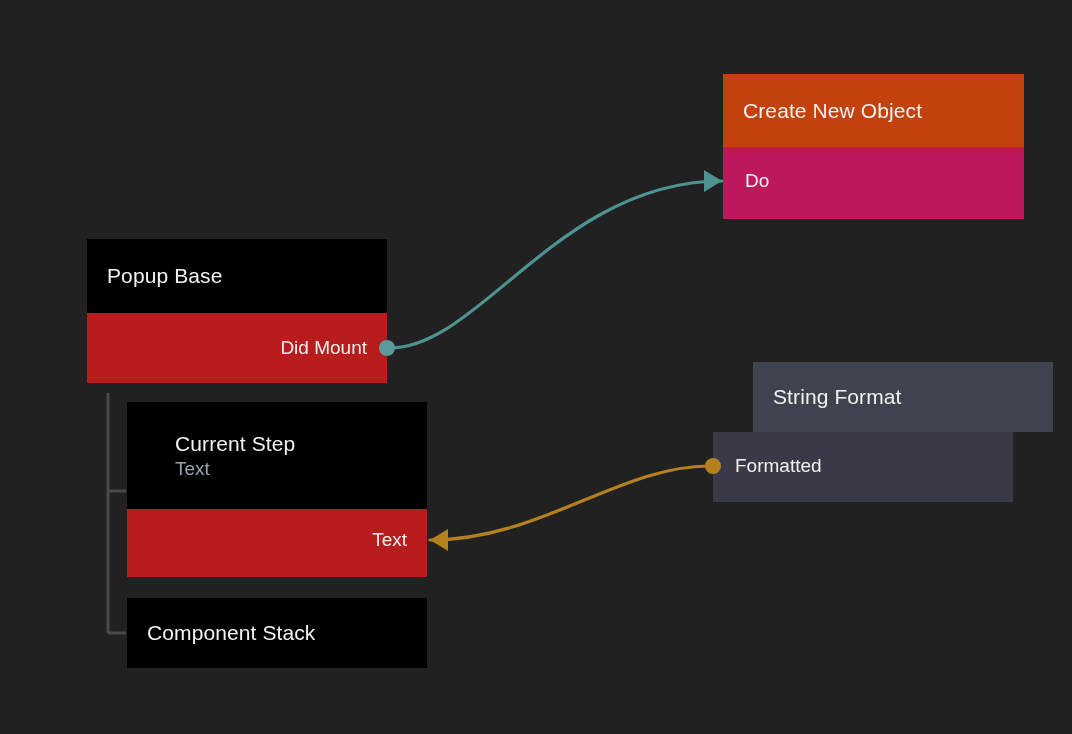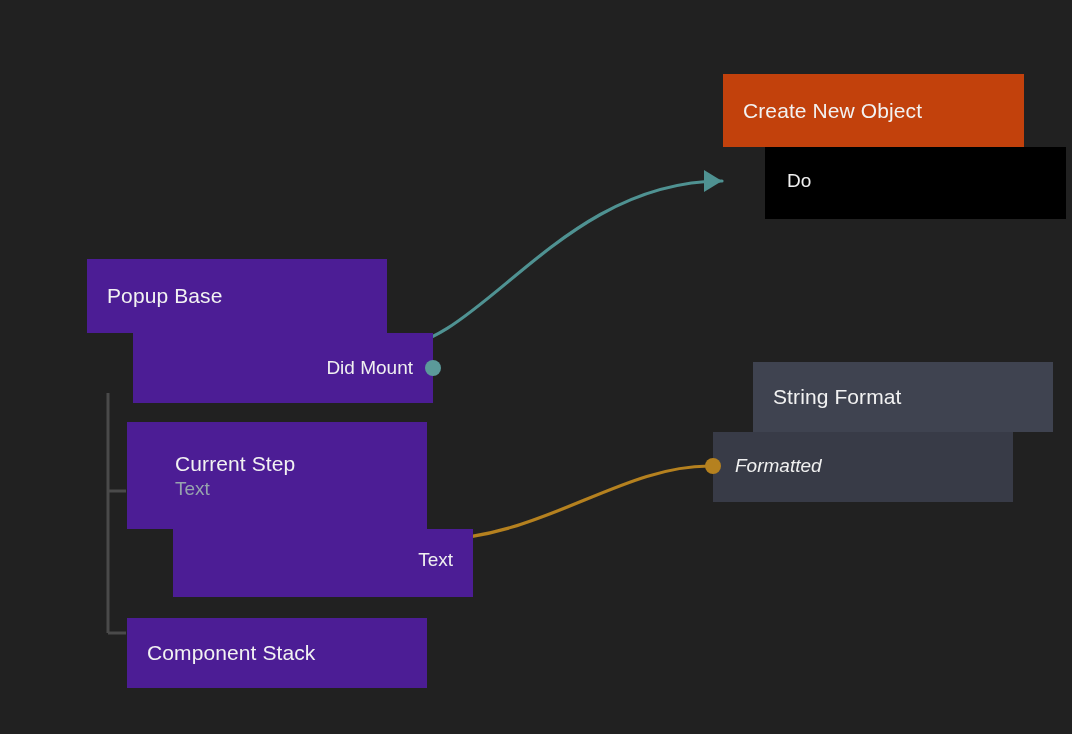--- a/index.html
+++ b/index.html
@@ -89,25 +89,25 @@
     white-space: nowrap;
   }
   .port-dot {
     position: absolute;
     width: 16px;
     height: 16px;
     border-radius: 50%;
   }
 
   
-  .n-blue .node-header { background: #4c1d95; margin-top: 20px; }
-  .n-blue .node-body   { background: #4c1d95; margin-left: 46px; }
+  .n-blue .node-header { background: #000000; }
+  .n-blue .node-body   { background: #b91c1c; }
   
   .n-green .node-header { background: #c2410c; }
-  .n-green .node-body   { background: #000000; margin-left: 42px; }
+  .n-green .node-body   { background: #be185d; }
   
   .n-gray .node-header { background: #3f4350; }
   .n-gray .node-body   { background: #383b47; }
 </style>
 </head>
 <body>
 
 <div id="canvas" style="width: 1072px; height: 734px; background: rgb(33, 33, 33);">
 
   <svg class="tree-layer" viewBox="0 0 1072 734" xmlns="http://www.w3.org/2000/svg">
@@ -162,21 +162,21 @@
       </div>
       <div class="node n-blue" style="left: 127px; top: 598px; width: 300px; height: 70px;">
         <div class="node-header" style="height: 70px;">
           <div class="node-title">Component Stack</div>
         </div>
       </div>
       <div class="node n-gray" style="left: 713px; top: 362px; width: 300px; height: 140px;">
         <div class="node-header" style="height: 70px; margin-left: 40px;">
           <div class="node-title">String Format</div>
         </div>
-        <div class="node-body" style="height: 70px; font-style: italic;">
+        <div class="node-body" style="height: 70px;">
           <div class="port-row in" style="top: 22px;">
             <span class="port-label">Formatted</span>
           </div>
           <span class="port-dot" style="background: rgb(181, 129, 31); top: 26px; left: -8px;"></span>
         </div>
       </div>
     </div>
 
 </div>
 

